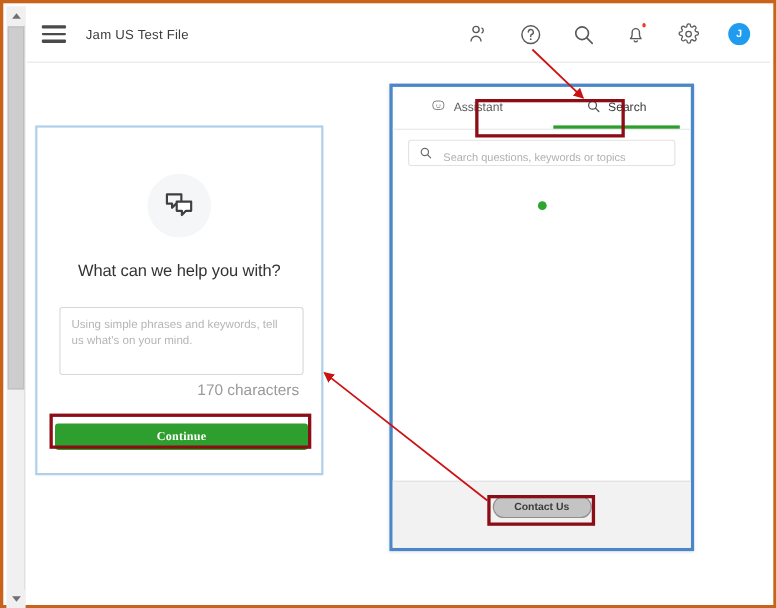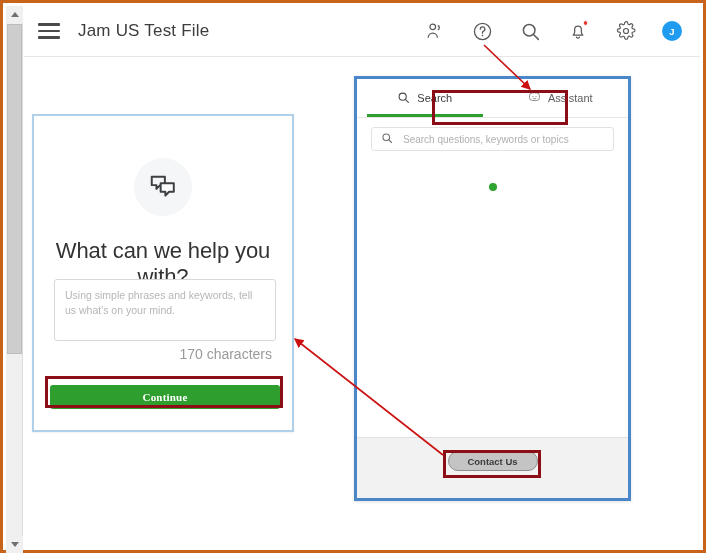--- a/index.html
+++ b/index.html
@@ -48,21 +48,21 @@
     position:absolute;left:0;top:0;right:0;height:50px;
     background:#ffffff;border-bottom:1px solid #e6e6e6;
     display:flex;align-items:center;
   }
   .hamburger{
     margin-left:14px;width:22px;height:16px;
     display:flex;flex-direction:column;justify-content:space-between;cursor:pointer;
   }
   .hamburger span{display:block;height:2.6px;background:#4a4a4a;border-radius:1px;}
   .app-title{
-    margin-left:18px;font-size:17px;color:#3d3d3d;letter-spacing:.2px;white-space:nowrap;
+    margin-left:18px;font-size:12px;color:#3d3d3d;letter-spacing:.2px;white-space:nowrap;
   }
   .topbar-icons{
     margin-left:auto;display:flex;align-items:center;gap:24px;
     padding-right:18px;
   }
   .ticon{
     width:24px;height:24px;display:flex;align-items:center;justify-content:center;
     position:relative;cursor:pointer;color:#5a5a5a;
   }
   .ticon svg{display:block;}
@@ -82,21 +82,21 @@
     background:#ffffff;border:2px solid #aed0ea;box-sizing:border-box;
     box-shadow:0 1px 2px rgba(0,0,0,.06);
   }
   .bubble-circle{
     position:absolute;left:50%;transform:translateX(-50%);top:42px;
     width:58px;height:58px;border-radius:50%;background:#f4f6f8;
     display:flex;align-items:center;justify-content:center;
   }
   .help-heading{
     position:absolute;left:0;right:0;top:122px;text-align:center;
-    font-size:22px;color:#333333;letter-spacing:-.1px;
+    font-size:15px;color:#333333;letter-spacing:-.1px;
   }
   .help-textarea{
     position:absolute;left:20px;top:163px;width:222px;height:62px;
     border:1px solid #d8d8d8;border-radius:3px;box-sizing:border-box;
     background:#ffffff;padding:8px 10px;
     font-family:"Liberation Sans", sans-serif;font-size:10.5px;color:#b6b6b6;
     line-height:1.45;resize:none;outline:none;
   }
   .help-textarea::placeholder{color:#b6b6b6;}
   .char-count{
@@ -128,21 +128,21 @@
     font-size:11px;color:#5d5d5d;cursor:pointer;position:relative;
   }
   .tab .tab-label{white-space:nowrap;}
   .tab.active{color:#3a3a3a;}
   .tab-underline{
     position:absolute;left:10px;right:10px;bottom:0;height:3.5px;background:#2e9e2e;
   }
   .search-field{
     position:absolute;left:14px;top:48px;right:14px;height:24px;
     border:1px solid #e2e2e2;border-radius:3px;background:#ffffff;
-    display:flex;align-items:center;gap:8px;padding:0 9px;box-sizing:border-box;
+    display:flex;align-items:flex-end;gap:8px;padding:0 9px;box-sizing:border-box;
   }
   .search-field input{
     border:none;outline:none;flex:1;background:transparent;
     font-family:"Liberation Sans", sans-serif;font-size:10px;color:#b0b0b0;
   }
   .search-field input::placeholder{color:#b0b0b0;}
   .loading-dot{
     position:absolute;left:50%;top:108px;transform:translate(-50%,-50%);
     width:8px;height:8px;border-radius:50%;background:#2fa52f;
   }
@@ -258,42 +258,42 @@
       <div class="char-count">170 characters</div>
 
       <div class="continue-wrap">
         <button class="continue-btn">Continue</button>
       </div>
     </div>
 
     <div class="widget">
 
       <div class="tabs">
-        <div class="tab active">
-          <span>
-            <svg width="13" height="13" viewBox="0 0 24 24" fill="none" stroke="#4a4a4a" stroke-width="2">
-              <circle cx="10.5" cy="10.5" r="6.6"></circle>
-              <path d="M15.4 15.4L21 21" stroke-linecap="round"></path>
-            </svg>
-          </span>
-          <span class="tab-label">Search</span>
-          <span class="tab-underline"></span>
-        </div>
-
         <div class="tab">
           <span>
             <svg width="13" height="13" viewBox="0 0 24 24" fill="none" stroke="#7a7a7a" stroke-width="1.6">
               <rect x="2.8" y="3.4" width="18.4" height="14.2" rx="5.6"></rect>
               <circle cx="9.2" cy="10.2" r="1.05" fill="#7a7a7a" stroke="none"></circle>
               <circle cx="14.8" cy="10.2" r="1.05" fill="#7a7a7a" stroke="none"></circle>
               <path d="M9.4 13.6c1.5 1 3.7 1 5.2 0" stroke-linecap="round"></path>
             </svg>
           </span>
           <span class="tab-label">Assistant</span>
         </div>
+
+        <div class="tab active">
+          <span>
+            <svg width="13" height="13" viewBox="0 0 24 24" fill="none" stroke="#4a4a4a" stroke-width="2">
+              <circle cx="10.5" cy="10.5" r="6.6"></circle>
+              <path d="M15.4 15.4L21 21" stroke-linecap="round"></path>
+            </svg>
+          </span>
+          <span class="tab-label">Search</span>
+          <span class="tab-underline"></span>
+        </div>
       </div>
 
       <div class="search-field">
         <span>
           <svg width="12" height="12" viewBox="0 0 24 24" fill="none" stroke="#6e6e6e" stroke-width="2.2">
             <circle cx="10.5" cy="10.5" r="6.6"></circle>
             <path d="M15.4 15.4L21 21" stroke-linecap="round"></path>
           </svg>
         </span>
         <input type="text" placeholder="Search questions, keywords or topics" style="">

